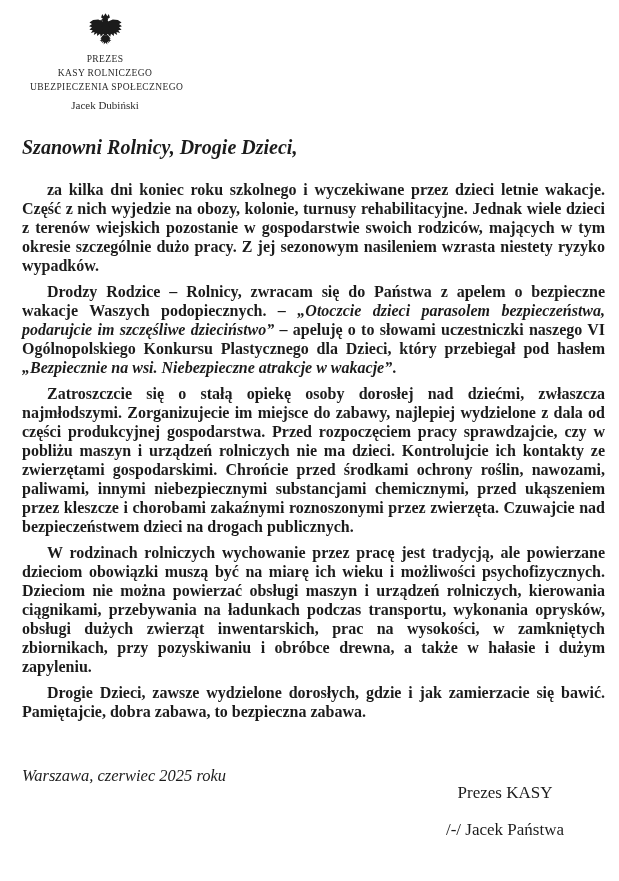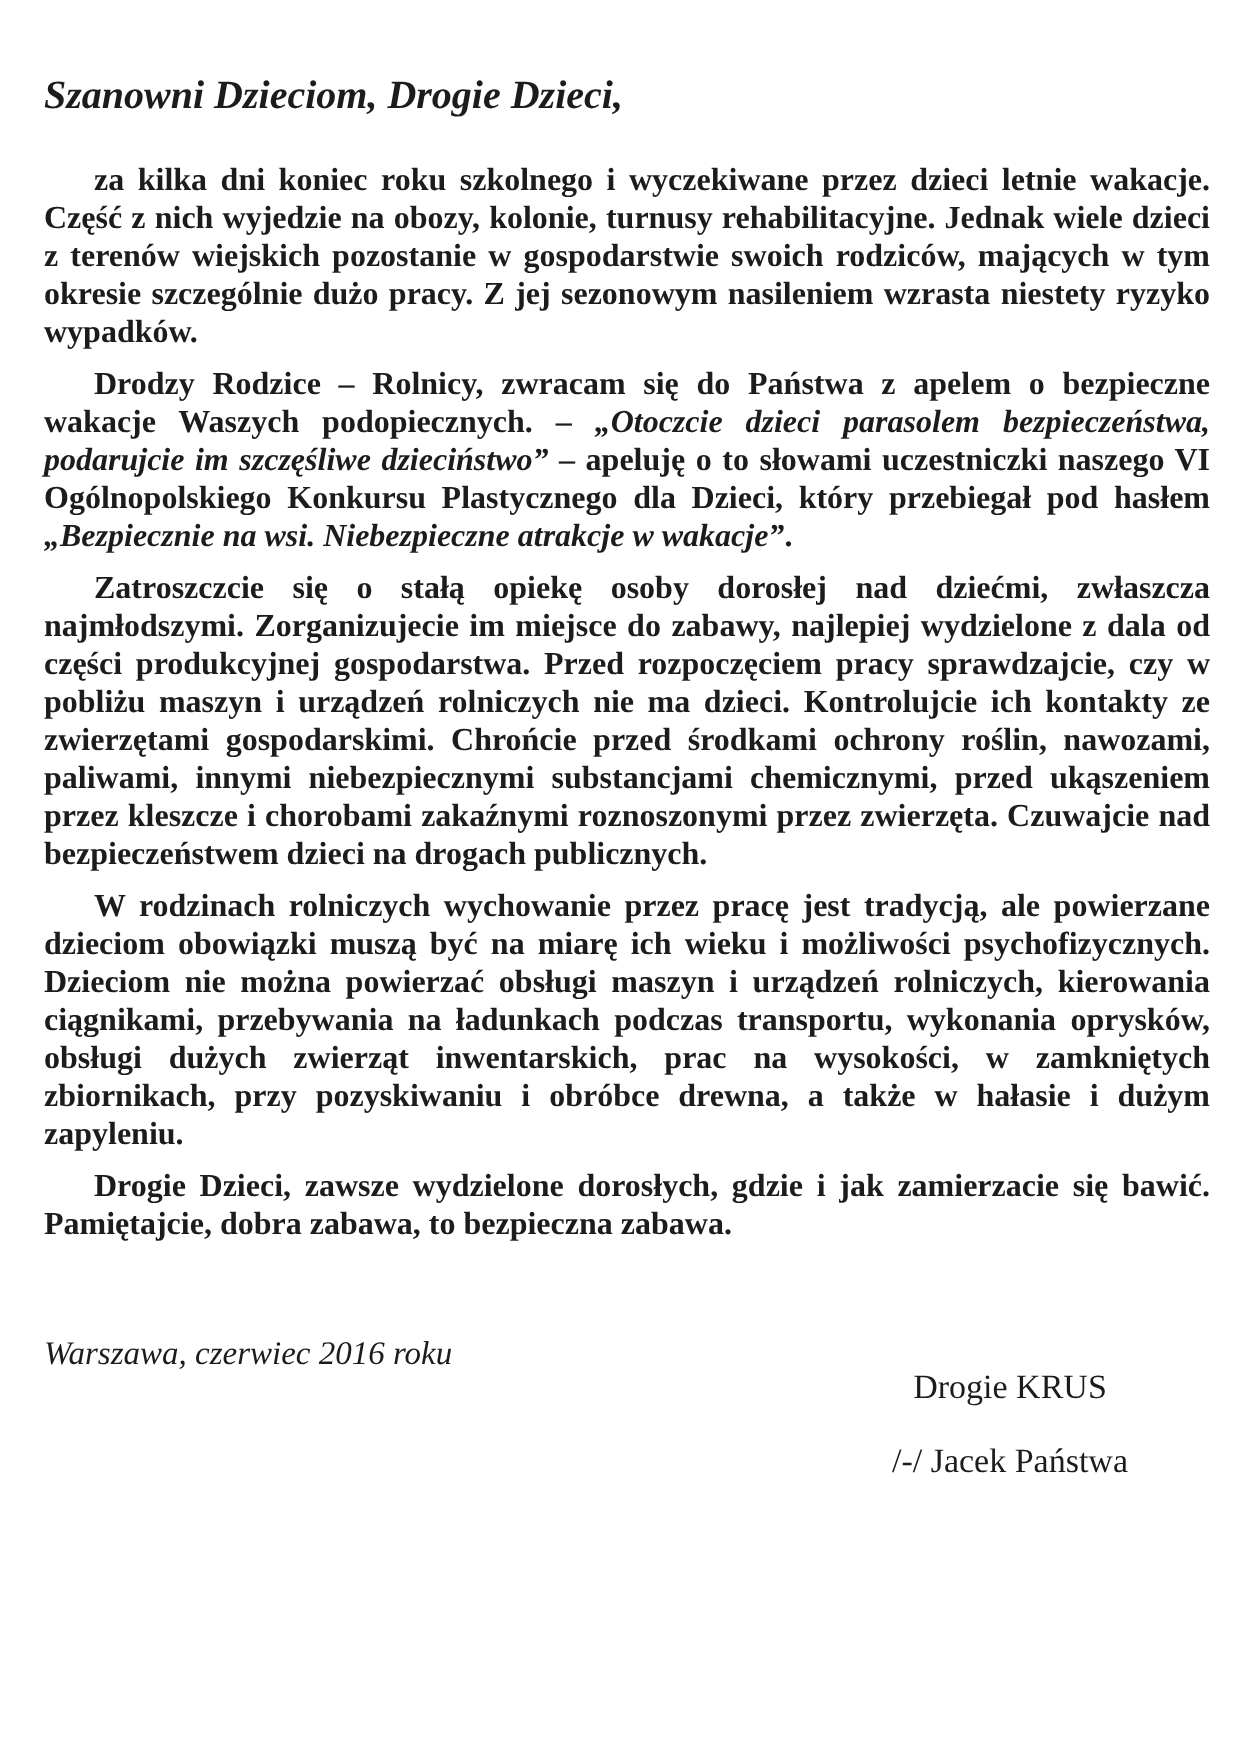--- a/index.html
+++ b/index.html
@@ -72,35 +72,60 @@
     padding-top: 17px;
   }
   .sign-title { font-size: 17px; line-height: 20px; }
   .sign-name  { font-size: 17px; line-height: 20px; margin-top: 17px; }
 </style>
 </head>
 <body>
 
 <div class="page">
 
+  <div class="letterhead">
+    <svg class="emblem" width="37" height="38" viewBox="0 0 100 104" aria-hidden="true">
+      <g fill="#1b1b1b">
 
-  <div class="salutation">Szanowni Dzieciom, Drogie Dzieci,</div>
+        <path d="M38,12 L41,3 L45,9 L50,1 L55,9 L59,3 L62,12 L58,15 L42,15 Z"></path>
+
+        <path d="M44,13 Q50,9 56,13 L57,20 Q54,25 50,24 L46,25 L42,21 L33,22 L41,17 Z"></path>
+
+        <path d="M45,24 L30,18 L16,19 L6,26 L13,30 L5,36 L13,39 L6,46 L15,47 L10,55 L20,52 L18,60 L27,55 L27,63 L35,57 L37,65 L43,58 Z"></path>
+
+        <path d="M55,24 L70,18 L84,19 L94,26 L87,30 L95,36 L87,39 L94,46 L85,47 L90,55 L80,52 L82,60 L73,55 L73,63 L65,57 L63,65 L57,58 Z"></path>
+
+        <path d="M43,22 L57,22 L60,40 L57,52 L60,56 L54,58 L58,63 L50,62 L42,63 L46,58 L40,56 L43,52 L40,40 Z"></path>
+
+        <path d="M42,62 L58,62 L62,78 L58,76 L59,83 L54,79 L55,86 L50,81 L45,86 L46,79 L41,83 L42,76 L38,78 Z"></path>
+
+        <path d="M44,60 L36,70 L40,71 L34,76 L39,76 L37,81 L44,73 Z"></path>
+        <path d="M56,60 L64,70 L60,71 L66,76 L61,76 L63,81 L56,73 Z"></path>
+      </g>
+    </svg>
+    <div class="lh-title">PREZES</div>
+    <div class="lh-title">KASY ROLNICZEGO</div>
+    <div class="lh-title">UBEZPIECZENIA SPOŁECZNEGO</div>
+    <div class="lh-name">Jacek Dubiński</div>
+  </div>
+
+  <div class="salutation">Szanowni Rolnicy, Drogie Dzieci,</div>
 
   <p class="body-par"><span>za kilka dni koniec roku szkolnego i wyczekiwane przez dzieci letnie wakacje. Część z nich wyjedzie na obozy, kolonie, turnusy rehabilitacyjne. Jednak wiele dzieci z terenów wiejskich pozostanie w gospodarstwie swoich rodziców, mających w tym okresie szczególnie dużo pracy. Z jej sezonowym nasileniem wzrasta niestety ryzyko wypadków.</span></p>
 
   <p class="body-par"><span>Drodzy Rodzice – Rolnicy, zwracam się do Państwa z apelem o bezpieczne wakacje Waszych podopiecznych. – </span><span class="it">„Otoczcie dzieci parasolem bezpieczeństwa, podarujcie im szczęśliwe dzieciństwo”</span><span> – apeluję o to słowami uczestniczki naszego VI Ogólnopolskiego Konkursu Plastycznego dla Dzieci, który przebiegał pod hasłem </span><span class="it">„Bezpiecznie na wsi. Niebezpieczne atrakcje w wakacje”</span><span>.</span></p>
 
   <p class="body-par"><span>Zatroszczcie się o stałą opiekę osoby dorosłej nad dziećmi, zwłaszcza najmłodszymi. Zorganizujecie im miejsce do zabawy, najlepiej wydzielone z dala od części produkcyjnej gospodarstwa. Przed rozpoczęciem pracy sprawdzajcie, czy w pobliżu maszyn i urządzeń rolniczych nie ma dzieci. Kontrolujcie ich kontakty ze zwierzętami gospodarskimi. Chrońcie przed środkami ochrony roślin, nawozami, paliwami, innymi niebezpiecznymi substancjami chemicznymi, przed ukąszeniem przez kleszcze i chorobami zakaźnymi roznoszonymi przez zwierzęta. Czuwajcie nad bezpieczeństwem dzieci na drogach publicznych.</span></p>
 
   <p class="body-par"><span>W rodzinach rolniczych wychowanie przez pracę jest tradycją, ale powierzane dzieciom obowiązki muszą być na miarę ich wieku i możliwości psychofizycznych. Dzieciom nie można powierzać obsługi maszyn i urządzeń rolniczych, kierowania ciągnikami, przebywania na ładunkach podczas transportu, wykonania oprysków, obsługi dużych zwierząt inwentarskich, prac na wysokości, w zamkniętych zbiornikach, przy pozyskiwaniu i obróbce drewna, a także w hałasie i dużym zapyleniu.</span></p>
 
   <p class="body-par"><span>Drogie Dzieci, zawsze wydzielone dorosłych, gdzie i jak zamierzacie się bawić. Pamiętajcie, dobra zabawa, to bezpieczna zabawa.</span></p>
 
 
   <div class="footer">
-    <div class="date-place">Warszawa, czerwiec 2016 roku</div>
+    <div class="date-place">Warszawa, czerwiec 2025 roku</div>
     <div class="sign-block">
-      <div class="sign-title">Drogie KRUS</div>
+      <div class="sign-title">Prezes KASY</div>
       <div class="sign-name">/-/ Jacek Państwa</div>
     </div>
   </div>
 
 </div>
 
 </body></html>

